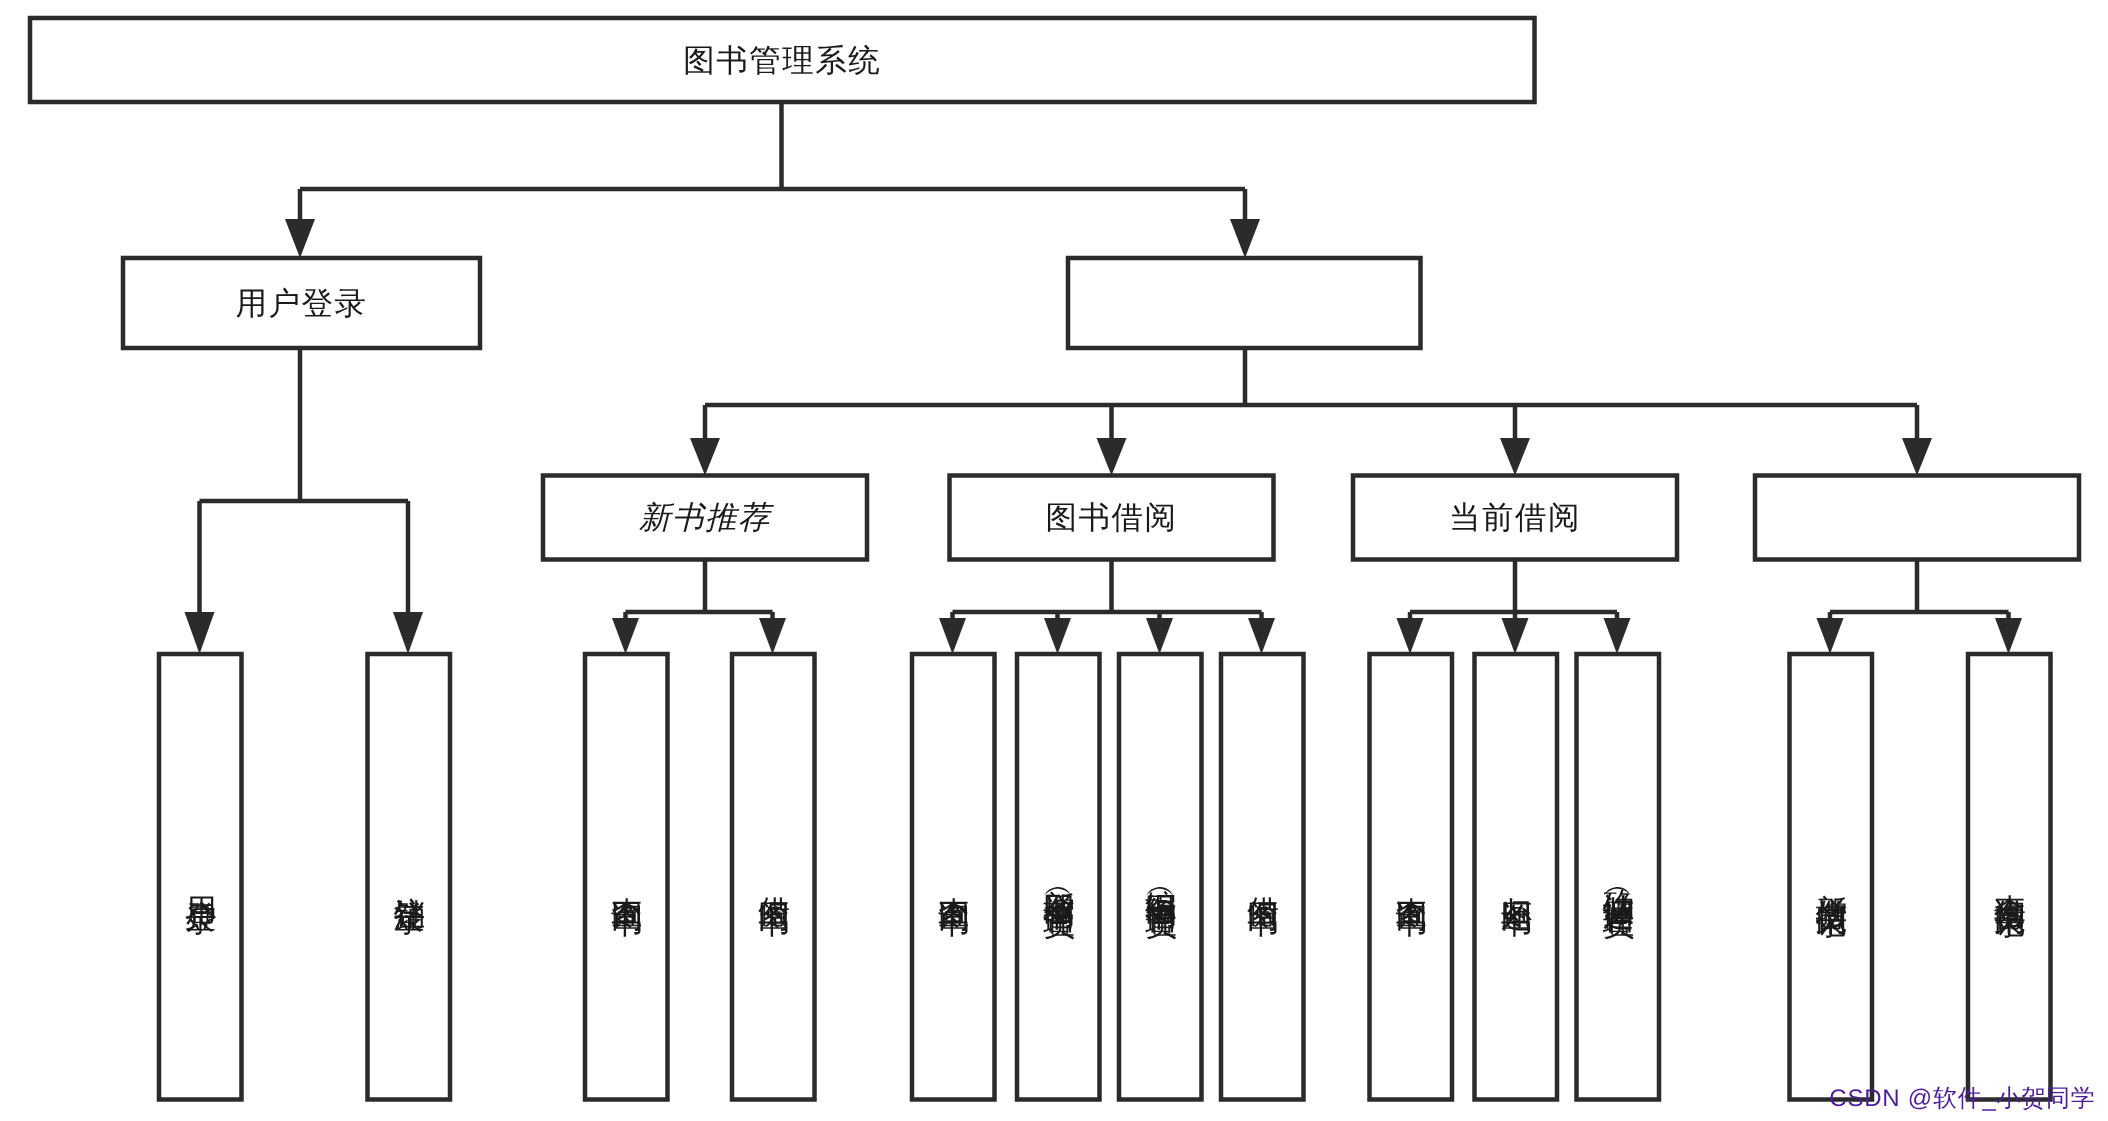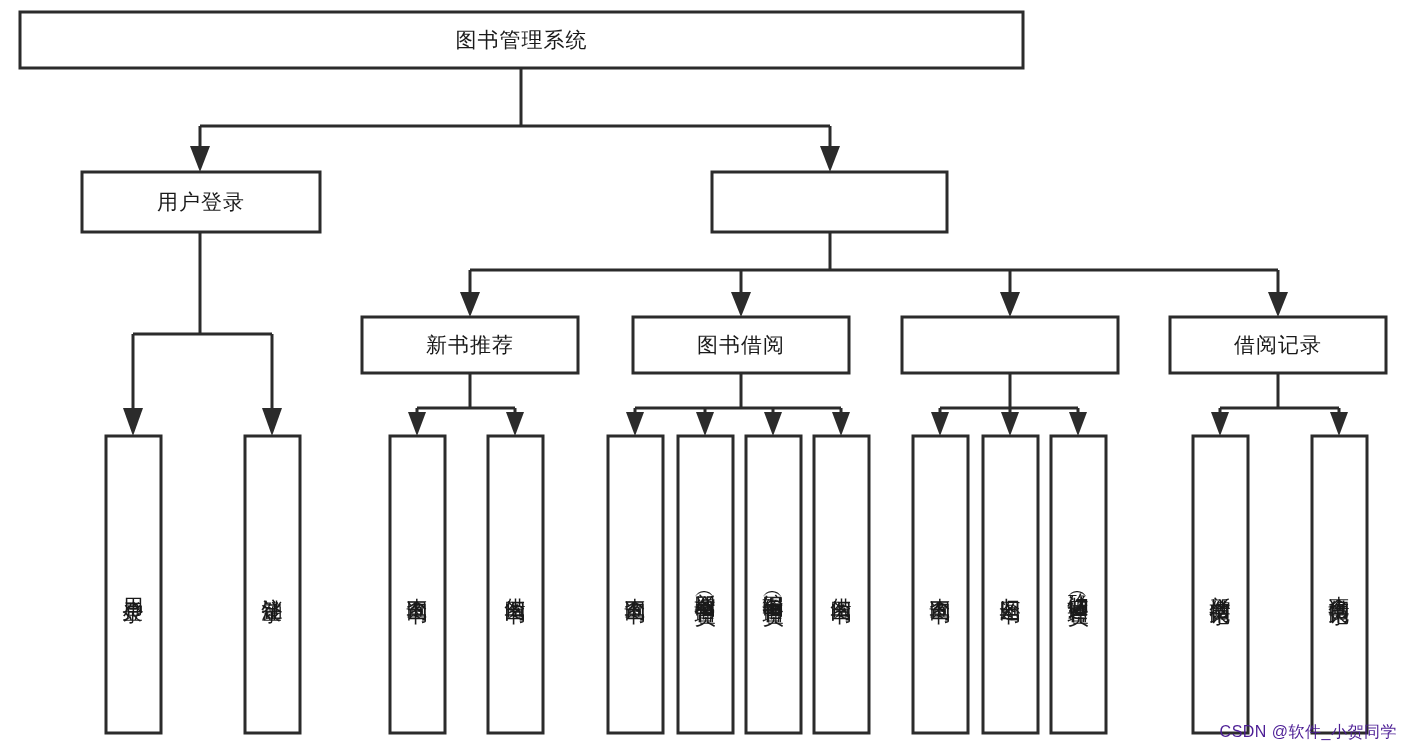--- a/index.html
+++ b/index.html
@@ -183,23 +183,23 @@
       <path class="connector" d="M1339,408 L1339,418"></path>
       <polygon class="arrow-head" points="1220,436 1211,412 1229,412"></polygon>
       <polygon class="arrow-head" points="1339,436 1330,412 1348,412"></polygon>
     </g>
   </svg>
 
   <div class="node-label-h" style="left:20px; top:12px; width:1003px; height:56px;">图书管理系统</div>
 
   <div class="node-label-h" style="left:82px; top:172px; width:238px; height:60px;">用户登录</div>
 
-  <div class="node-label-h" style="left:362px; top:317px; width:216px; height:56px;">新书推荐</div>
+  <div class="node-label-h" style="left:362px; top:317px; width:216px; height:56px;font-style:italic;">新书推荐</div>
   <div class="node-label-h" style="left:633px; top:317px; width:216px; height:56px;">图书借阅</div>
-  <div class="node-label-h" style="left:1170px; top:317px; width:216px; height:56px;">借阅记录</div>
+  <div class="node-label-h" style="left:902px; top:317px; width:216px; height:56px;">当前借阅</div>
 
   <div class="node-label-v" style="left:106px; top:436px; width:55px; height:297px;">用户登录</div>
   <div class="node-label-v" style="left:245px; top:436px; width:55px; height:297px;">注销登录</div>
 
   <div class="node-label-v" style="left:390px; top:436px; width:55px; height:297px;">查询图书</div>
   <div class="node-label-v" style="left:488px; top:436px; width:55px; height:297px;">借阅图书</div>
 
   <div class="node-label-v" style="left:608px; top:436px; width:55px; height:297px;">查询图书</div>
   <div class="node-label-v" style="left:678px; top:436px; width:55px; height:297px;">新增图书（管理员）</div>
   <div class="node-label-v" style="left:746px; top:436px; width:55px; height:297px;">编辑图书（管理员）</div>

